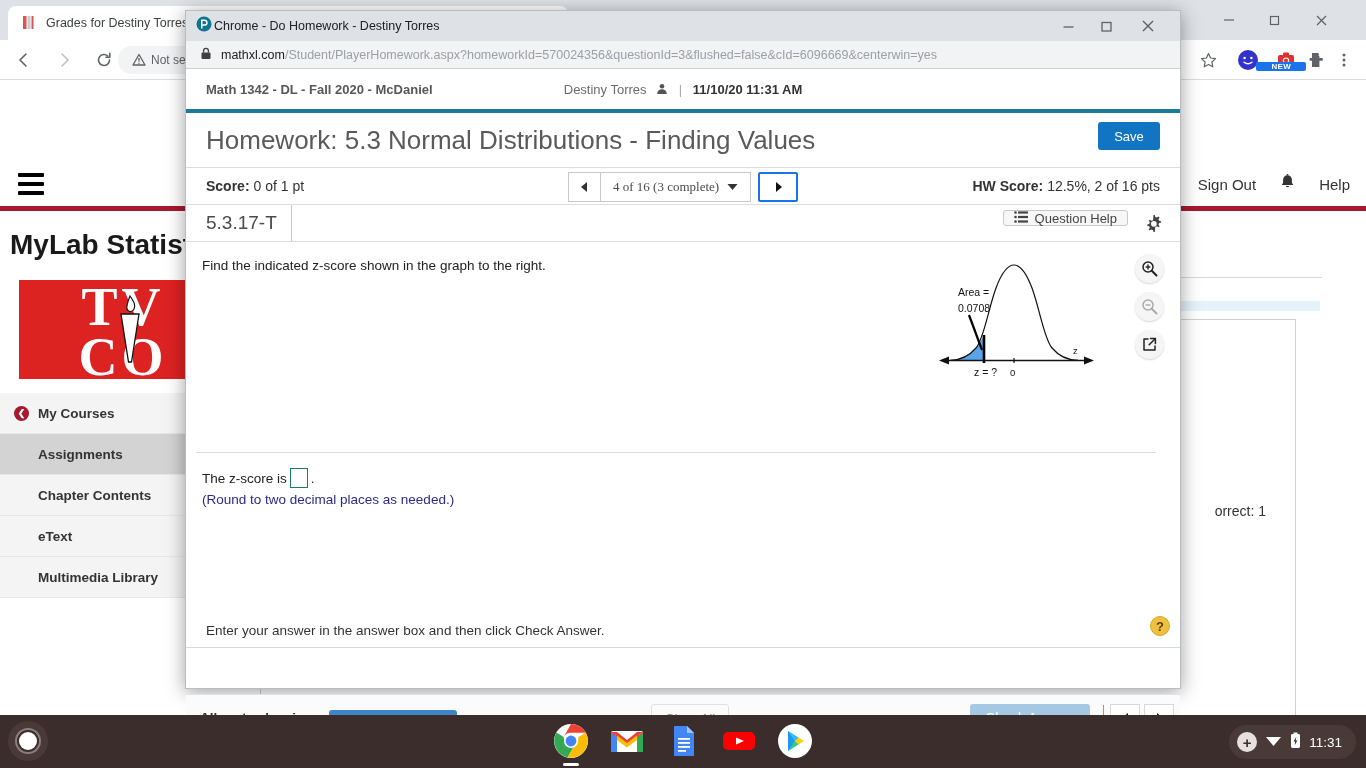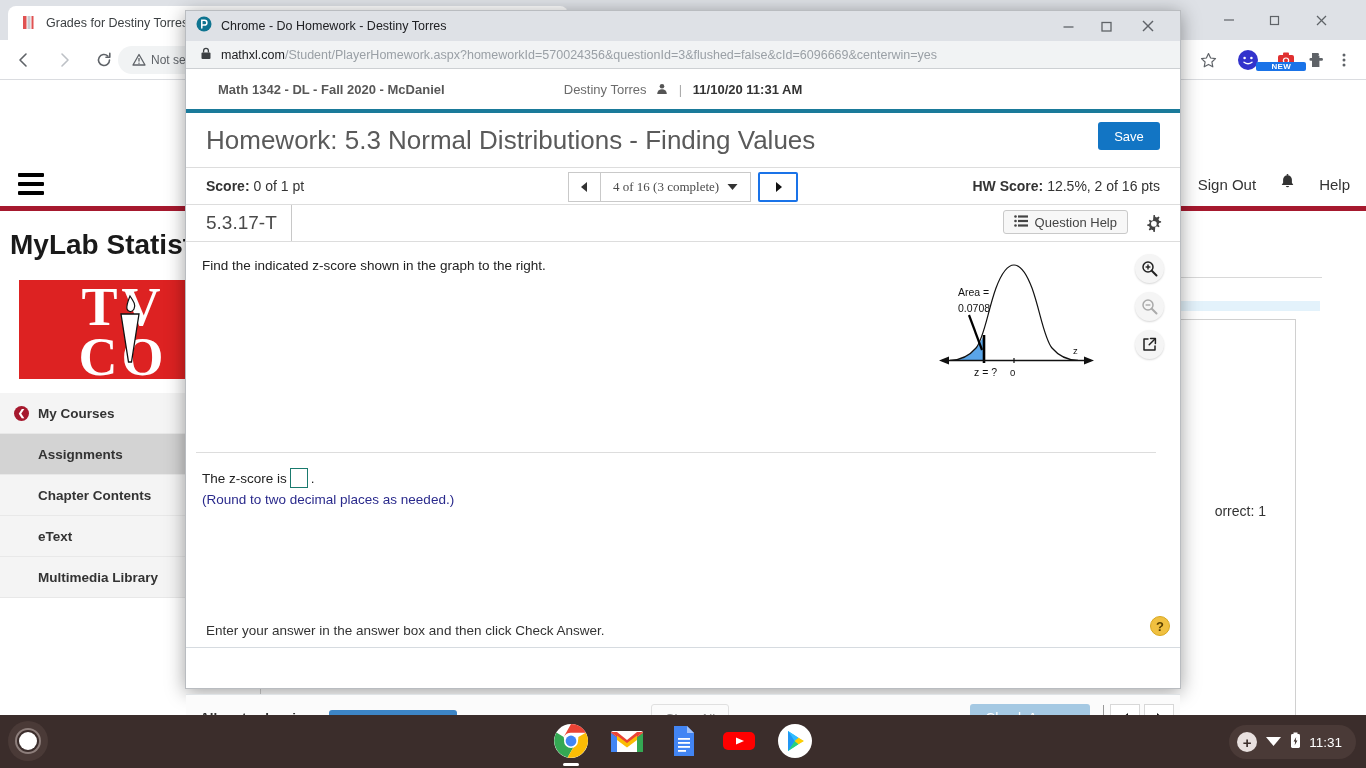--- a/index.html
+++ b/index.html
@@ -111,41 +111,41 @@
   }
 
   
   .popup {
     position:absolute; left:185px; top:10px; width:996px; height:679px;
     background:#fff; box-shadow:0 3px 18px rgba(0,0,0,0.38);
     border:1px solid #b9bcc0;
   }
   .popup-titlebar {
     height:30px; background:#dee1e6;
-    display:flex; align-items:center; padding-left:10px; gap:9px;
+    display:flex; align-items:center; padding-left:10px; gap:2px;
     position:relative;
   }
   .popup-title { font-size:12.5px; color:#202124; }
   .popup-wctrl {
     position:absolute; top:0; height:30px; width:32px;
     display:flex; align-items:center; justify-content:center; color:#5f6368;
   }
   .popup-urlbar {
     height:28px; background:#f1f3f4; border-bottom:1px solid #cdd0d3;
     display:flex; align-items:center; padding-left:14px; gap:9px;
   }
   .popup-url { font-size:12.5px; color:#9aa0a6; white-space:nowrap; }
   .popup-url b { color:#202124; font-weight:normal;margin-top:31px; }
 
   
   .mxl-header {
     height:40px; display:flex; align-items:center; padding:0 20px;
     position:relative; background:#fff;
   }
-  .mxl-course { font-size:13px; font-weight:bold; color:#575757;margin-left:12px; }
+  .mxl-course { font-size:13px; font-weight:bold; color:#575757; }
   .mxl-user {
     position:absolute; left:0; right:0; text-align:center;
     font-size:13px; color:#575757; pointer-events:none;
   }
   .mxl-user .uname { color:#6c6c6c; }
   .mxl-user .sep { color:#aaa; margin:0 7px; }
   .mxl-user .dt { color:#333; font-weight:bold; }
   .teal-rule { height:4px; background:#1a7a9a; }
 
   .mxl-hw-title-row {
@@ -180,21 +180,21 @@
   }
   .hw-score { position:absolute; right:20px; font-size:14px; color:#333; }
 
   .mxl-qid-row {
     height:37px; display:flex; align-items:center; position:relative;
     border-bottom:1px solid #ddd; background:#fff;
   }
   .qid { font-size:19px; color:#4a4a4a; padding:0 14px 0 20px; border-right:1px solid #c8c8c8; height:100%;
          display:flex; align-items:center; }
   .qhelp-btn {
-    position:absolute; right:52px; top:5px; height:24px; border:1px solid #c9c9c9;
+    position:absolute; right:52px; top:5px; height:16px; border:1px solid #c9c9c9;
     background:#f7f7f7; border-radius:3px; display:flex; align-items:center;
     padding:4px 10px; gap:7px; font-size:13px; color:#444;
   }
   .gear-btn { position:absolute; right:14px; top:5px; width:26px; height:26px;
     display:flex; align-items:center; justify-content:center; }
 
   .mxl-body { position:relative; height:418px; background:#fff; overflow:hidden; }
   .q-prompt { position:absolute; left:16px; top:16px; font-size:13.5px; color:#222; }
   .zoom-tools { position:absolute; right:16px; top:12px; display:flex; flex-direction:column; gap:9px; }
   .ztool {

